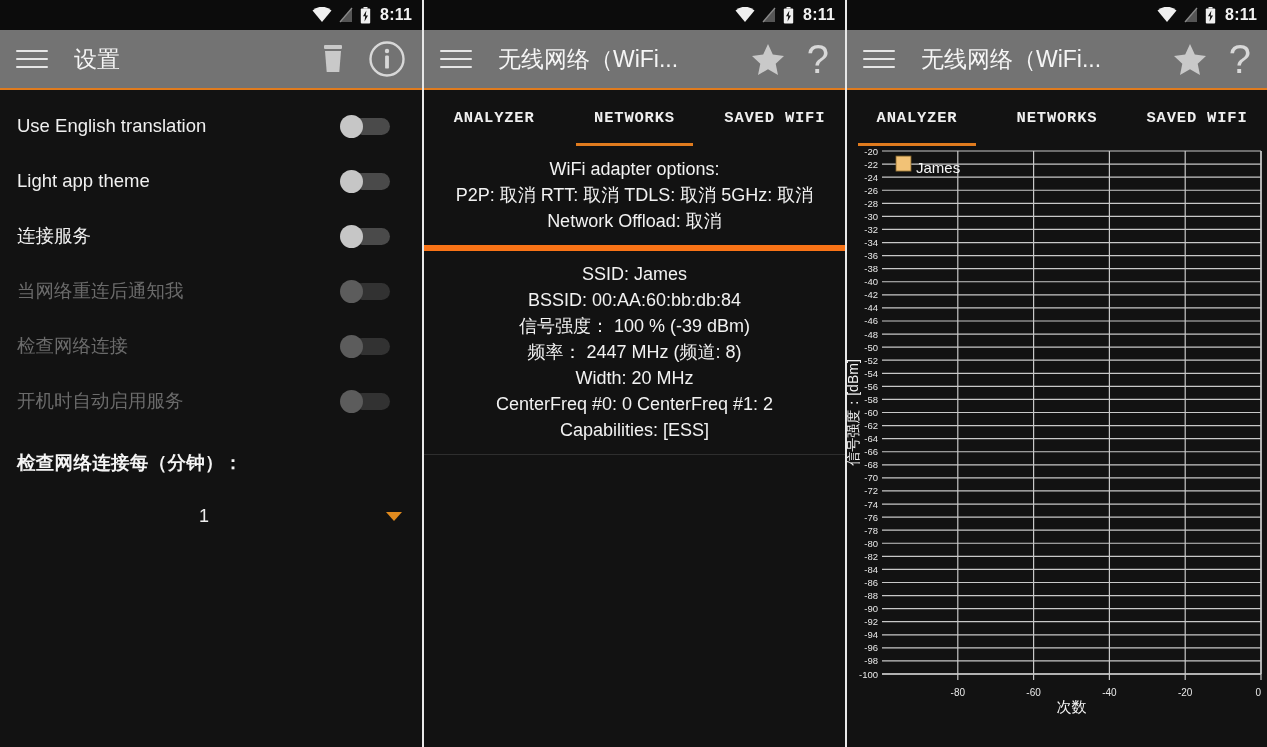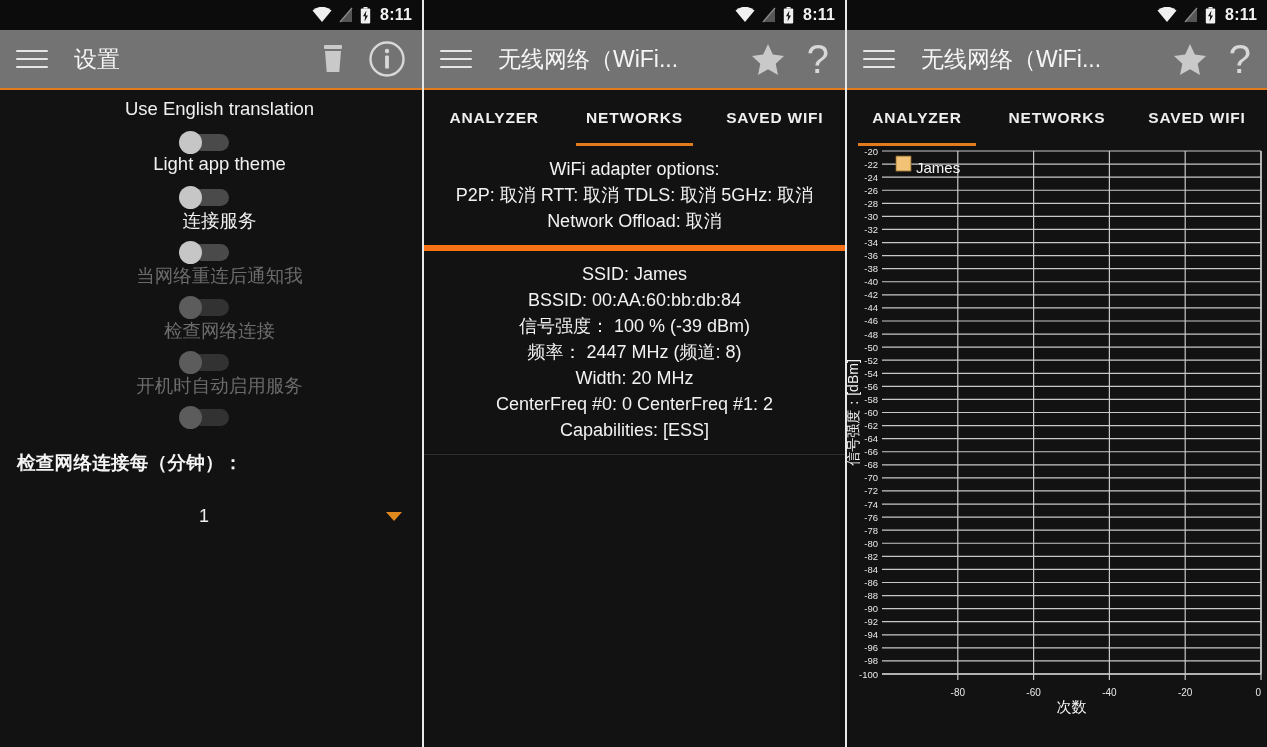--- a/index.html
+++ b/index.html
@@ -42,21 +42,21 @@
     white-space: nowrap; overflow: hidden; flex: 1 1 auto;
   }
   .ab-actions { display: flex; align-items: center; gap: 22px; flex: 0 0 auto; }
   .ab-icon { cursor: pointer; display: block; }
   .qmark { color: #d8d8d8; font-size: 40px; line-height: 40px; font-weight: normal; }
 
   
   .settings-list { padding-top: 8px; }
   .setting-row {
     display: flex; align-items: center; justify-content: space-between;
-    height: 55px; padding: 0 0 0 17px; flex-direction: column;
+    height: 55px; padding: 0 0 0 17px;
   }
   .setting-label { font-size: 18.5px; color: #f0f0f0; white-space: nowrap; }
   .setting-label.dim { color: #6b6b6b; }
   .toggle {
     width: 52px; height: 22px; position: relative; margin-right: 30px; flex: 0 0 auto;
   }
   .toggle .track {
     position: absolute; left: 14px; top: 3px; width: 36px; height: 17px;
     background: #4a4a4a; border-radius: 9px;
   }
@@ -87,20 +87,21 @@
 
   
   .tabbar { display: flex; height: 56px; background: #121212; }
   .tab {
     flex: 1 1 0; display: flex; align-items: center; justify-content: center;
     position: relative; cursor: pointer;
   }
   .tab-label {
     color: #efefef; font-size: 15.5px; font-weight: bold; letter-spacing: 0.8px;
     white-space: nowrap;
+    font-family: Liberation Mono, monospace;
   }
   .tab.active::after {
     content: ""; position: absolute; left: 8%; right: 8%; bottom: 0;
     height: 3px; background: #e07b1e;
   }
 
   
   .info-block { padding: 10px 15px 11px; text-align: center; }
   .info-block + .info-block { border-top: 6px solid #f97316; }
   .info-line { color: #f2f2f2; font-size: 18px; line-height: 26px; white-space: nowrap; }

